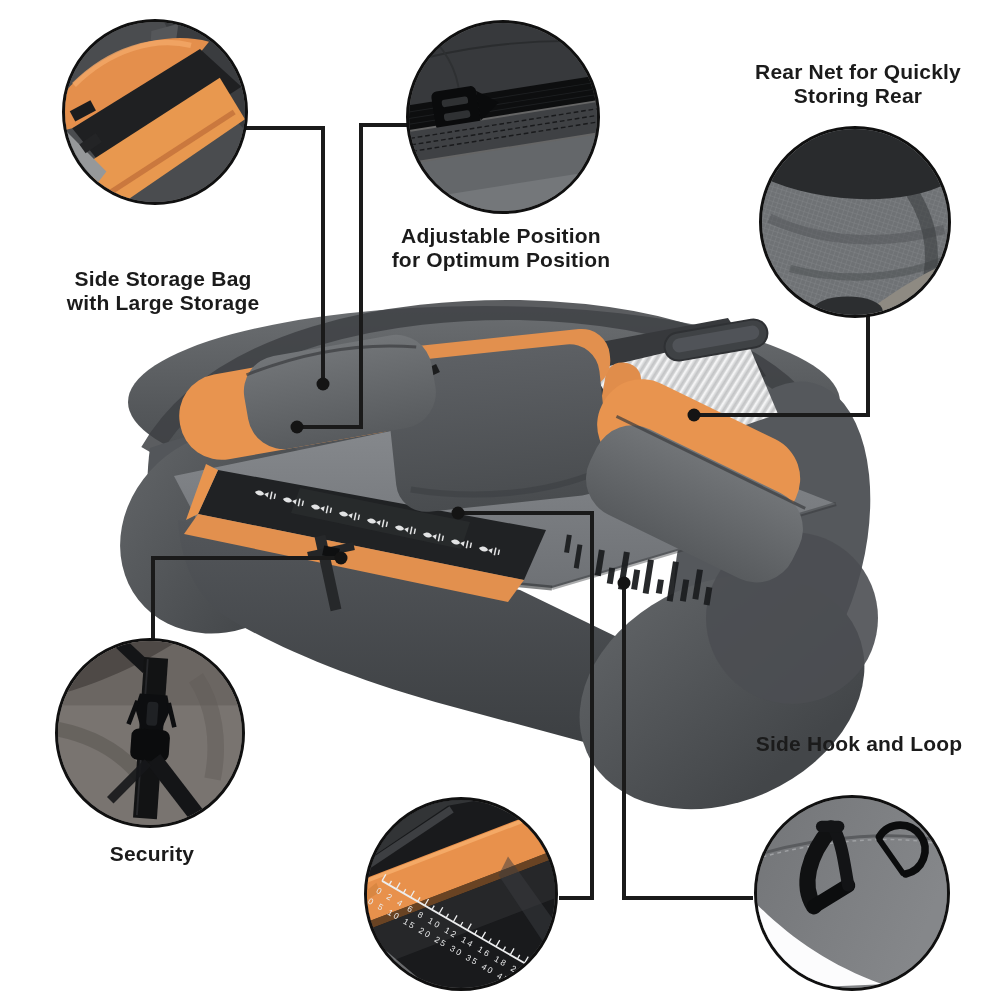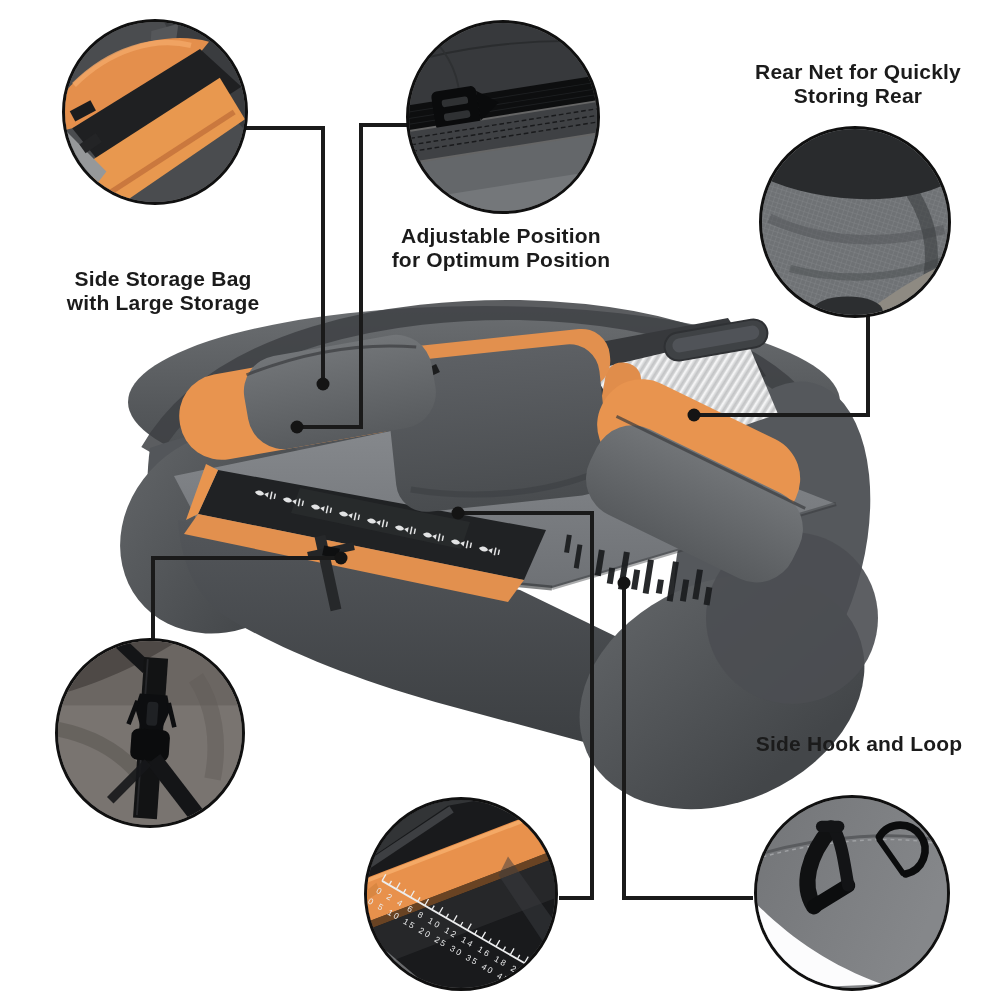--- a/index.html
+++ b/index.html
@@ -306,20 +306,21 @@
   </div>
   <div class="label" style="left:501px;top:224px;">
     <div>Adjustable Position</div>
     <div>for Optimum Position</div>
   </div>
   <div class="label" style="left:858px;top:60px;">
     <div>Rear Net for Quickly</div>
     <div>Storing Rear</div>
   </div>
   <div class="label" style="left:152px;top:842px;">
+    <div>Security</div>
   </div>
   <div class="label" style="left:451px;top:732px;">
   </div>
   <div class="label" style="left:859px;top:732px;">
     <div>Side Hook and Loop</div>
   </div>
 
 </div>
 
 </body></html>

